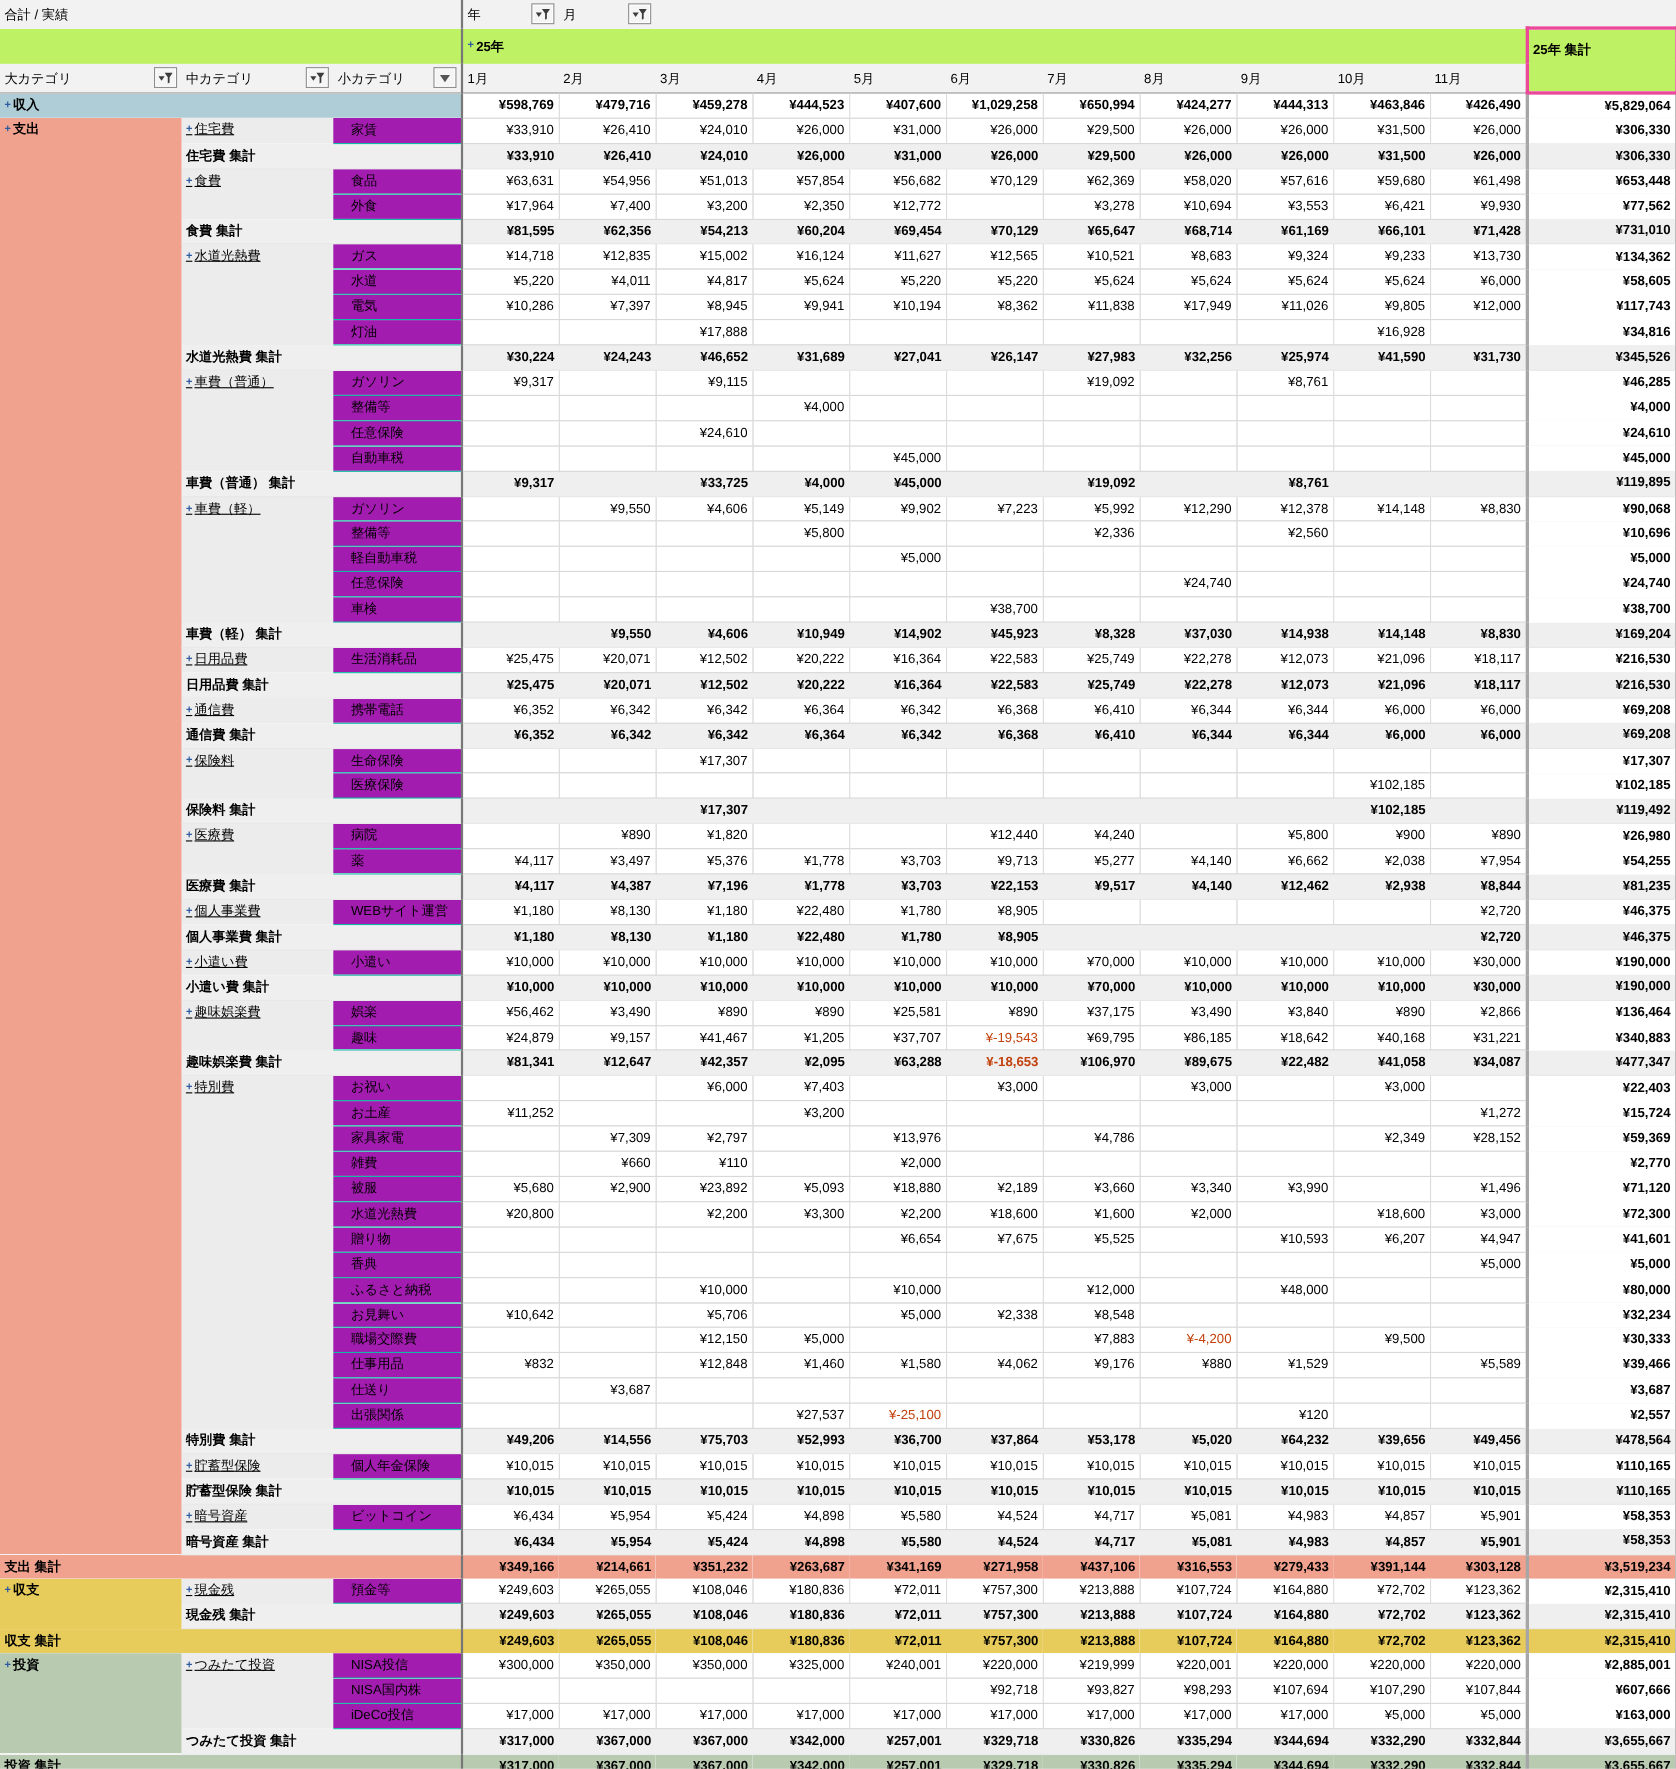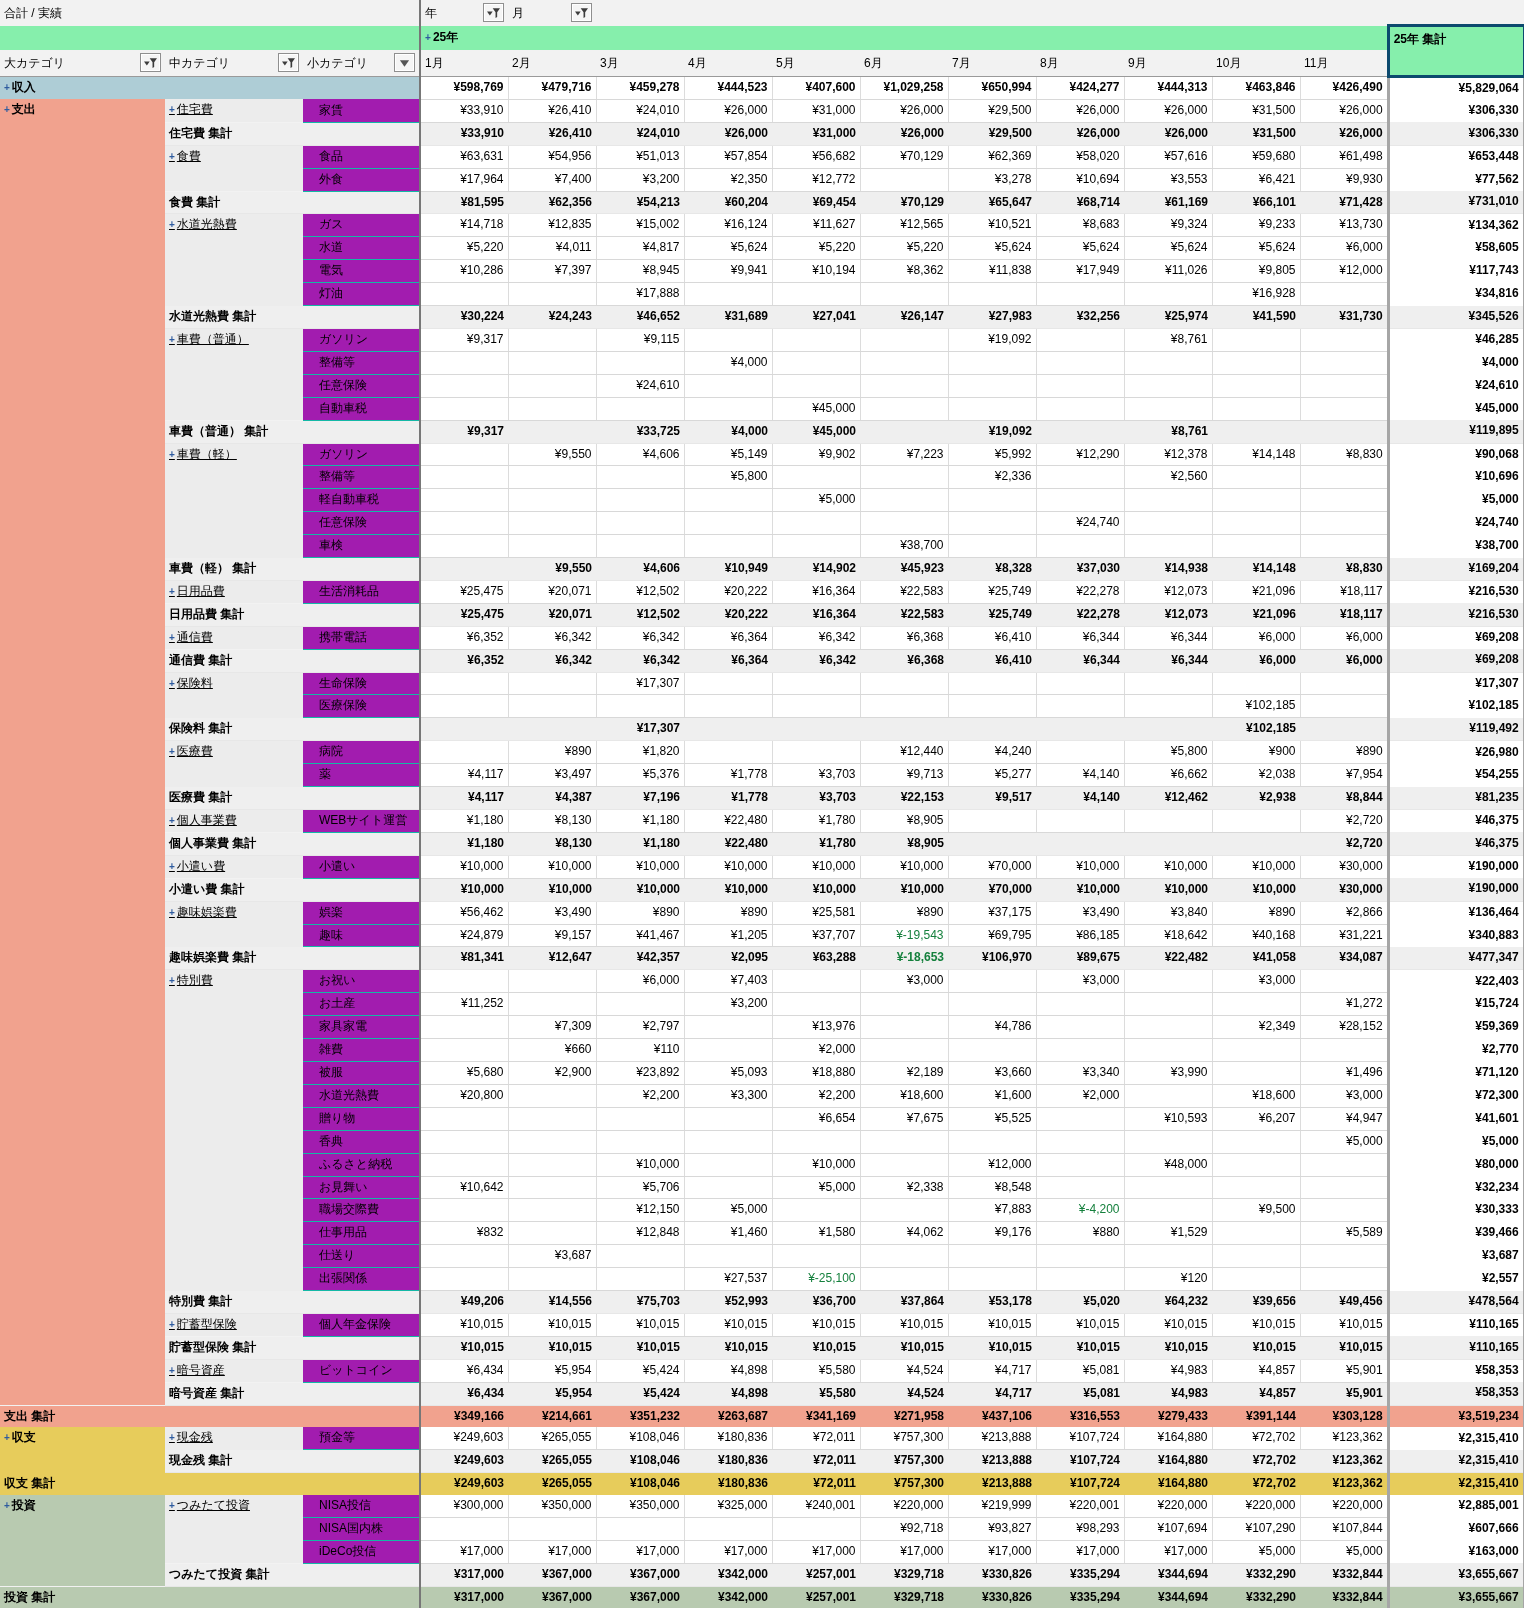--- a/index.html
+++ b/index.html
@@ -3,31 +3,31 @@
 <meta charset="utf-8">
 <style>
   html,body{margin:0;padding:0;background:#f2f2f2;width:1524px;height:1608px;overflow:hidden;
     font-family:"Liberation Sans","DejaVu Sans",sans-serif;font-size:12px;color:#000;}
   table{border-collapse:collapse;table-layout:fixed;width:1524px;}
   col.c1w{width:165px} col.c2w{width:138px} col.c3w{width:117px} col.mw{width:88px} col.ttw{width:136px}
   td,th{padding:0 4px;height:21.9px;line-height:21.9px;overflow:hidden;white-space:nowrap;
     font-weight:400;text-align:left;vertical-align:middle;}
   
   #rowA td{height:24px;line-height:24px;background:#f2f2f2;}
-  #rowB td{height:24px;line-height:21px;background:#86efac;}
+  #rowB td{height:24px;line-height:32px;background:#bef264;}
   #rowC th{height:26px;line-height:26px;background:#f2f2f2;border-bottom:1px solid #9a9a9a;font-weight:400;}
   .hcell{display:flex;justify-content:space-between;align-items:center;}
   .fbtn{width:21px;height:19px;border:1px solid #8f8f8f;background:#f5f5f5;display:inline-flex;
     align-items:center;justify-content:center;box-shadow:inset 0 0 0 1px #ffffff;flex:0 0 auto;cursor:pointer;padding:0;}
   .mstart{border-left:2px solid #777777;}
-  .tbox{border:3px solid #0c4a6e;background:#f2f2f2;vertical-align:top;line-height:20px;font-weight:600;padding-top:2px;}
+  .tbox{border:3px solid #ec4899;background:#f2f2f2;vertical-align:top;line-height:20px;font-weight:600;padding-top:2px;}
   
   .num{text-align:right;}
   .b{font-weight:700;}
-  .neg{color:#15803d;}
+  .neg{color:#c2410c;}
   .w{background:#ffffff;}
   .d{border-right:1px solid #dcdcdc;border-bottom:1px solid #d8d8d8;}
   .c3{background:#a21caf;border-bottom:1px solid #14b8a6;padding-left:16px;}
   .c2{background:#ececec;vertical-align:top;text-decoration:underline;}
   .c1{vertical-align:top;margin-left:12px;}
   .inc{background:#aecdd6;}
   .exp{background:#f1a28e;}
   .bal{background:#e7cc5b;}
   .inv{background:#b8cab0;}
   .sb{background:#efefef;border-bottom:1px solid #e7e7e7;}

